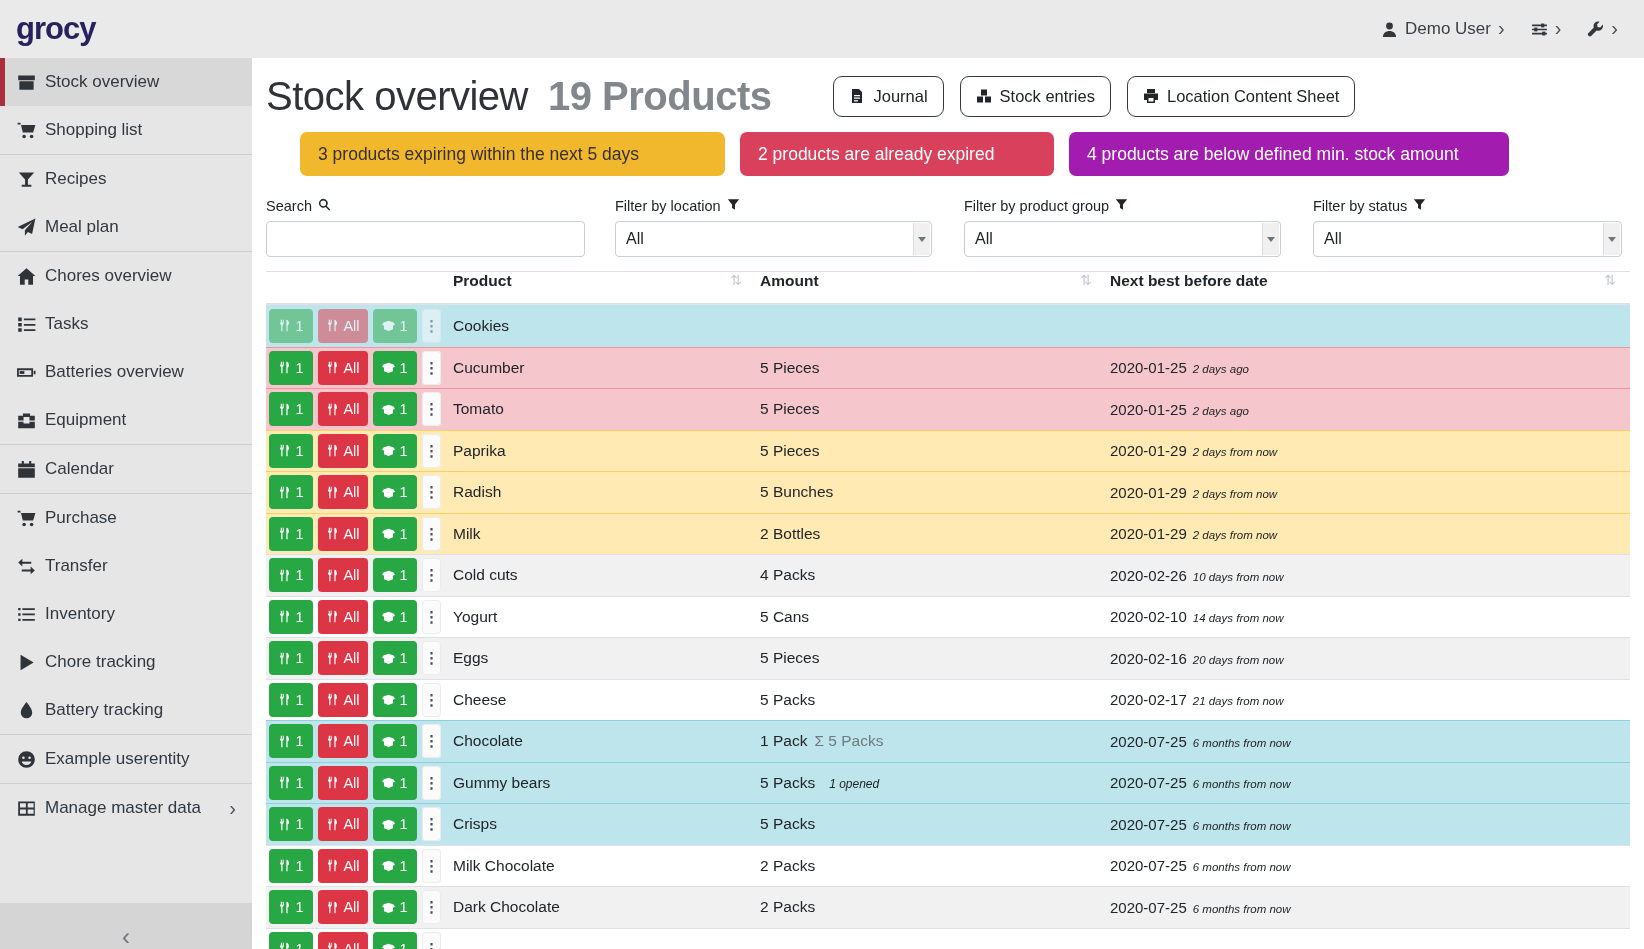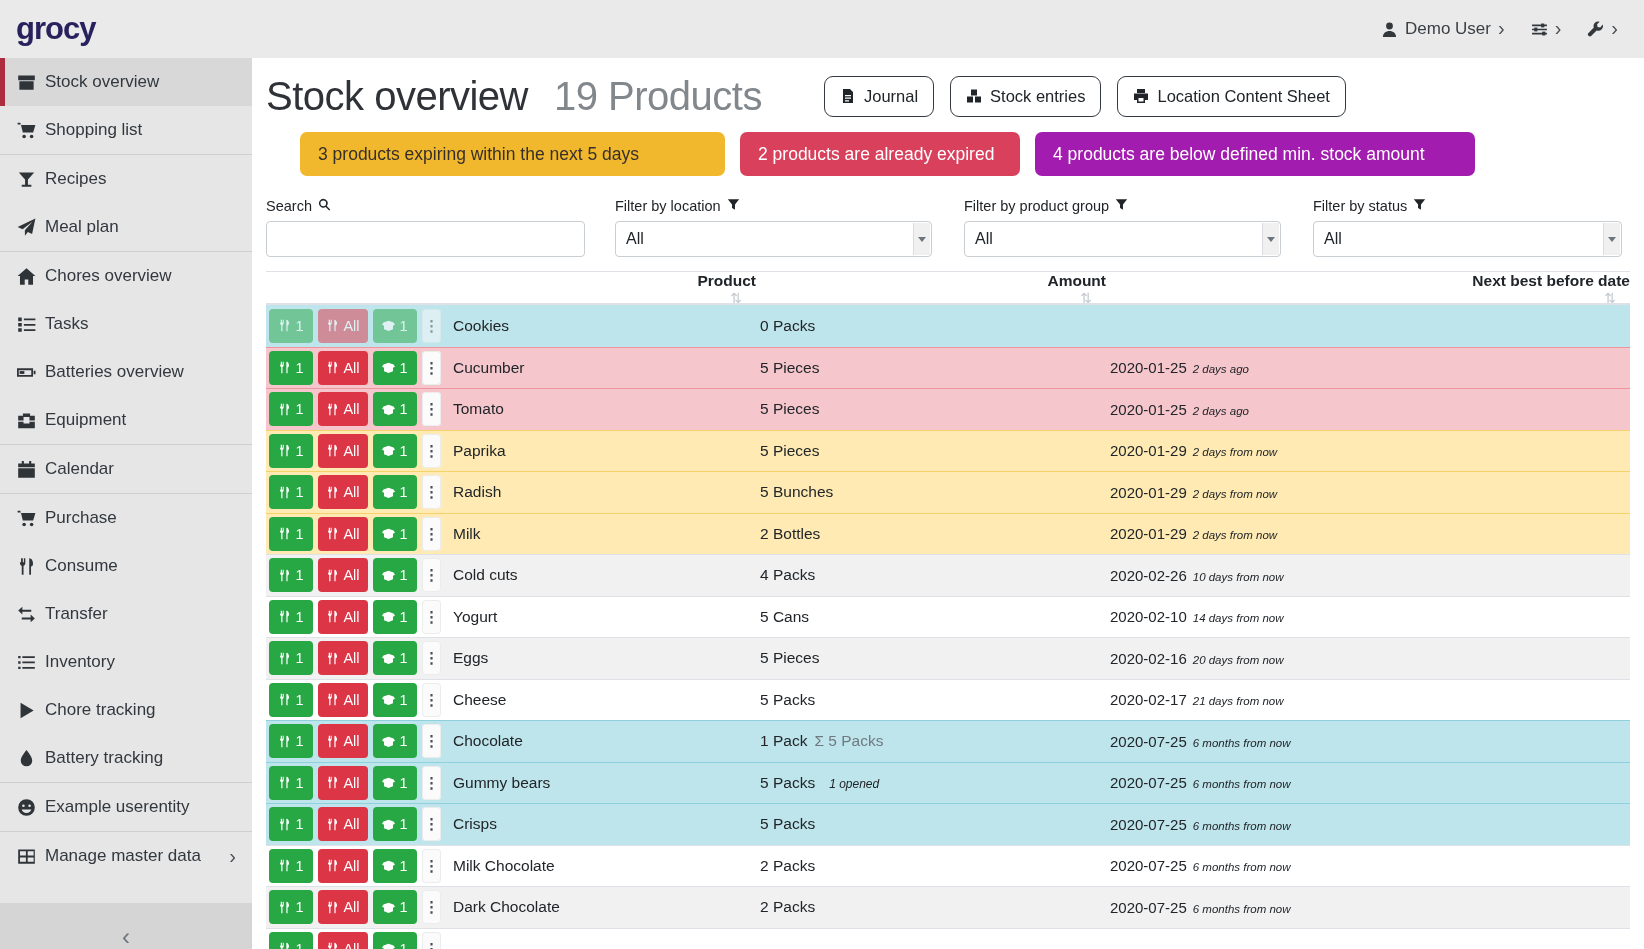--- a/index.html
+++ b/index.html
@@ -21,49 +21,49 @@
   .side-item .right-chev { position:absolute; right:16px; font-size:20px; color:#495057; }
   .side-divider { height:1px; background:#cfcfcf; flex:0 0 auto; }
   .side-footer { margin-top:auto; background:#d5d5d5; flex:1 0 aupx; display:flex; justify-content:center; align-items:flex-start; }
   .collapse-btn { font-size:24px; color:#6c757d; margin-top:22px; cursor:pointer; line-height:1; }
 
   
   .main { position:absolute; left:252px; top:58px; width:1392px; height:891px; background:#fff; padding:15px 14px 0 14px; overflow:hidden; }
 
   .title-row { display:flex; align-items:center; gap:16px; height:46px; }
   .page-title { font-size:40px; font-weight:500; color:#2f3338; letter-spacing:-0.5px; }
-  .page-subtitle { font-size:40px; font-weight:400; color:#82878c; letter-spacing:-0.5px; margin-left:10px; }
+  .page-subtitle { font-size:40px; font-weight:700; color:#82878c; letter-spacing:-0.5px; margin-left:4px; }
   .tool-btn { display:flex; align-items:center; gap:8px; height:41px; padding:0 15px; background:#fff; border:1.6px solid #343a40; border-radius:9px; font-size:16.5px; color:#212529; cursor:pointer; font-family:inherit; }
   .tool-btn svg { width:16px; height:16px; fill:#212529; }
   .title-row .tool-btn:first-of-type { margin-left:46px; }
 
   .alerts { display:flex; gap:15px; margin-top:13px;padding-left:34px; }
   .alert { height:44px; display:flex; align-items:center; padding:0 18px; border-radius:7px; font-size:17.5px; font-weight:500; cursor:pointer; }
   .alert.warning { background:#f2b82d; color:#37302a; width:425px; }
-  .alert.danger  { background:#d8405c; color:#fff; width:280px; }
+  .alert.danger  { background:#d8405c; color:#fff; width:314px; }
   .alert.info    { background:#a21caf; color:#fff; width:440px; }
 
   .filters { display:flex; margin-top:22px; }
   .filter-col { display:flex; flex-direction:column; }
   .filter-col.c1 { width:319px; margin-right:30px; }
   .filter-col.c2 { width:317px; margin-right:32px; }
   .filter-col.c3 { width:317px; margin-right:32px; }
   .filter-col.c4 { width:309px; }
   .filter-label { font-size:14.5px; color:#212529; display:flex; gap:6px; margin-bottom:7px; }
   .filter-label svg { width:13px; height:13px; fill:#212529; }
   .text-input { height:36px; border:1px solid #c9ced3; border-radius:4px; font-size:16px; padding:0 10px; font-family:inherit; width:100%; background:#fff; }
   .select { height:36px; border:1px solid #c9ced3; border-radius:4px; background:#fff; position:relative; display:flex; align-items:center; padding-left:10px; font-size:16px; color:#212529; cursor:pointer; }
   .select .dd { position:absolute; right:1px; top:1px; bottom:1px; width:17px; background:#f0f0f0; border-left:1px solid #d9dde1; display:flex; align-items:center; justify-content:center; }
   .select .dd::after { content:""; border-left:4px solid transparent; border-right:4px solid transparent; border-top:5px solid #6c757d; }
 
   
   .table { margin-top:14px; border-top:1px solid #dee2e6; }
   .grid-cols { display:grid; grid-template-columns:185px 305px 350px 1fr; }
   .thead { height:33px; align-items:center; border-bottom:2px solid #dee2e6; }
-  .th { font-size:15.5px; font-weight:bold; color:#212529; display:flex; align-items:flex-end; cursor:pointer; height:100%;flex-direction:column; }
+  .th { font-size:15.5px; font-weight:bold; color:#212529; display:flex; align-items:flex-start; cursor:pointer; height:100%; }
   .th .sort { margin-left:auto; margin-right:14px; color:#c3c9cf; font-size:14px; font-weight:normal; }
   .th.c-product { padding-left:2px; }
   .th.c-amount  { padding-left:4px; }
   .th.c-date    { padding-left:4px; }
 
   .trow { height:41.5px; align-items:center; border-top:1px solid #dee2e6; background:#fff; }
   .trow:first-child { border-top:none; }
   .trow[data-status="stripe"]  { background:#f1f1f1; }
   .trow[data-status="info"]    { background:#bee5eb; border-color:#8ed0db; }
   .trow[data-status="danger"]  { background:#f5c6cb; border-color:#ed969e; }
@@ -257,26 +257,20 @@
         <use href="#i-calendar"></use>
       </svg>
     <span>Calendar</span>
   </div>
   <div class="side-divider"></div>
   <div class="side-item">
     <svg>
         <use href="#i-cart"></use>
       </svg>
     <span>Purchase</span>
-  </div>
-  <div class="side-item">
-    <svg>
-        <use href="#i-utensils"></use>
-      </svg>
-    <span>Consume</span>
   </div>
   <div class="side-item">
     <svg>
         <use href="#i-exchange"></use>
       </svg>
     <span>Transfer</span>
   </div>
   <div class="side-item">
     <svg>
         <use href="#i-list"></use>
@@ -429,25 +423,20 @@
             </button>
             <button class="rbtn green">
               <svg>
                 <use href="#i-box-open"></use>
               </svg>
               <span>1</span>
             </button>
             <button class="rbtn more">⋮</button>
           </div>
           <div class="td-product">Cookies</div>
-          <div class="td-amount">
-            <span>0 Packs</span>
-            <span class="sum"></span>
-            <span class="opened"></span>
-          </div>
           <div class="td-date">
             <span></span>
             <span class="rel"></span>
           </div>
         </div>
 
         <div class="trow grid-cols" data-status="danger">
           <div class="td-actions" data-disabled="false">
             <button class="rbtn green">
               <svg>

